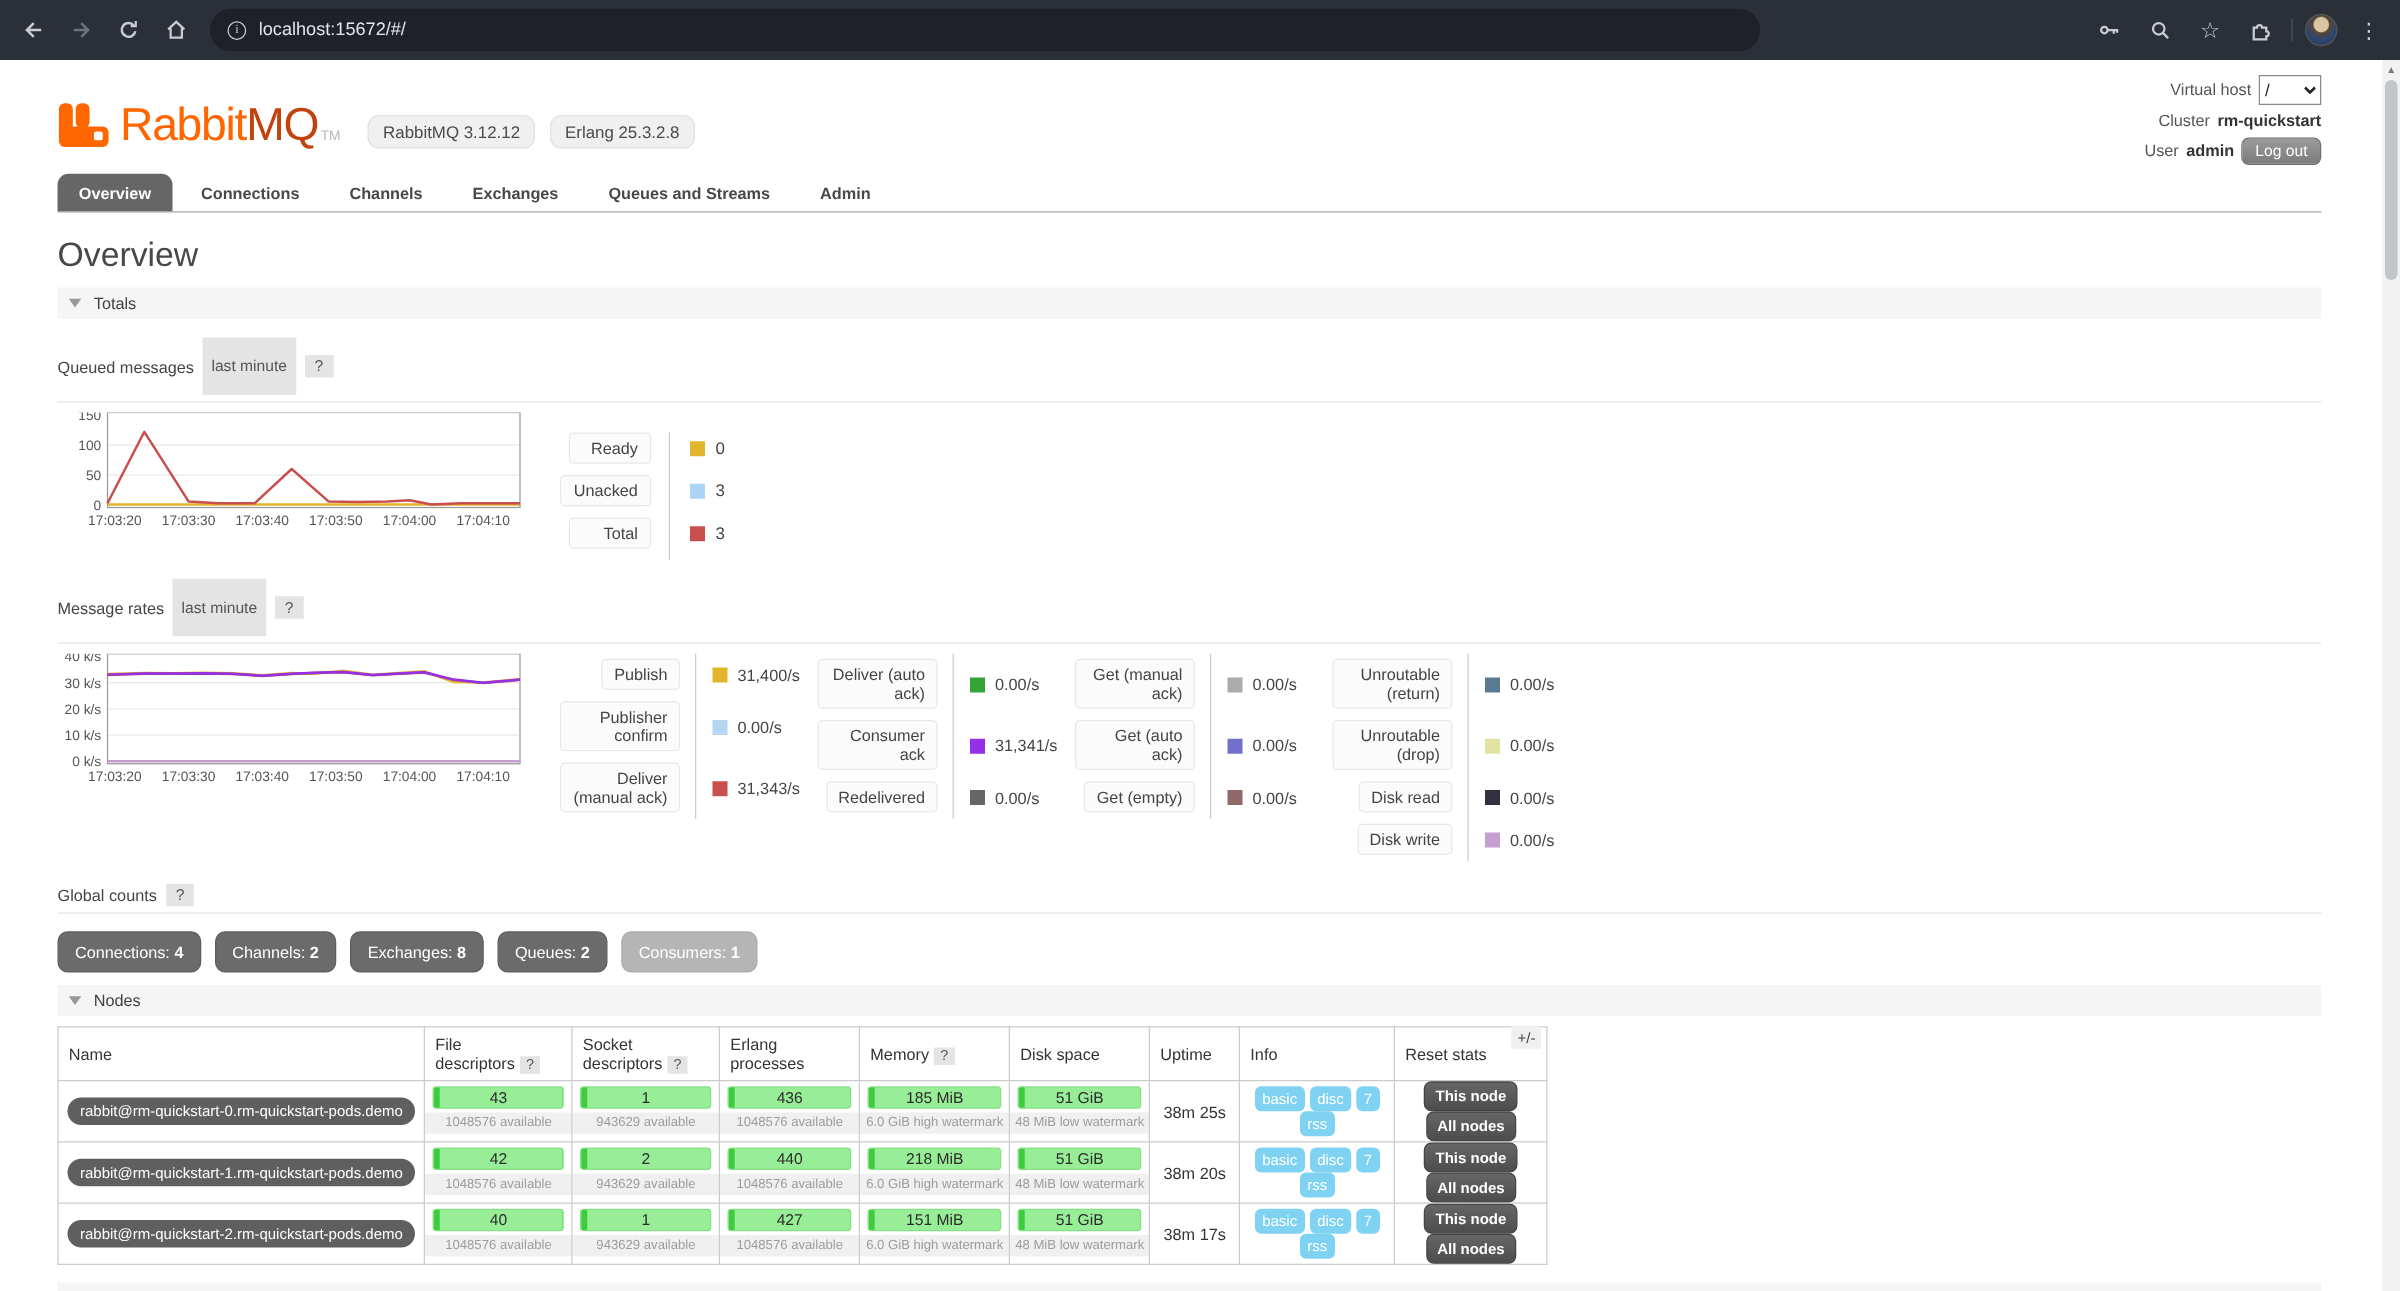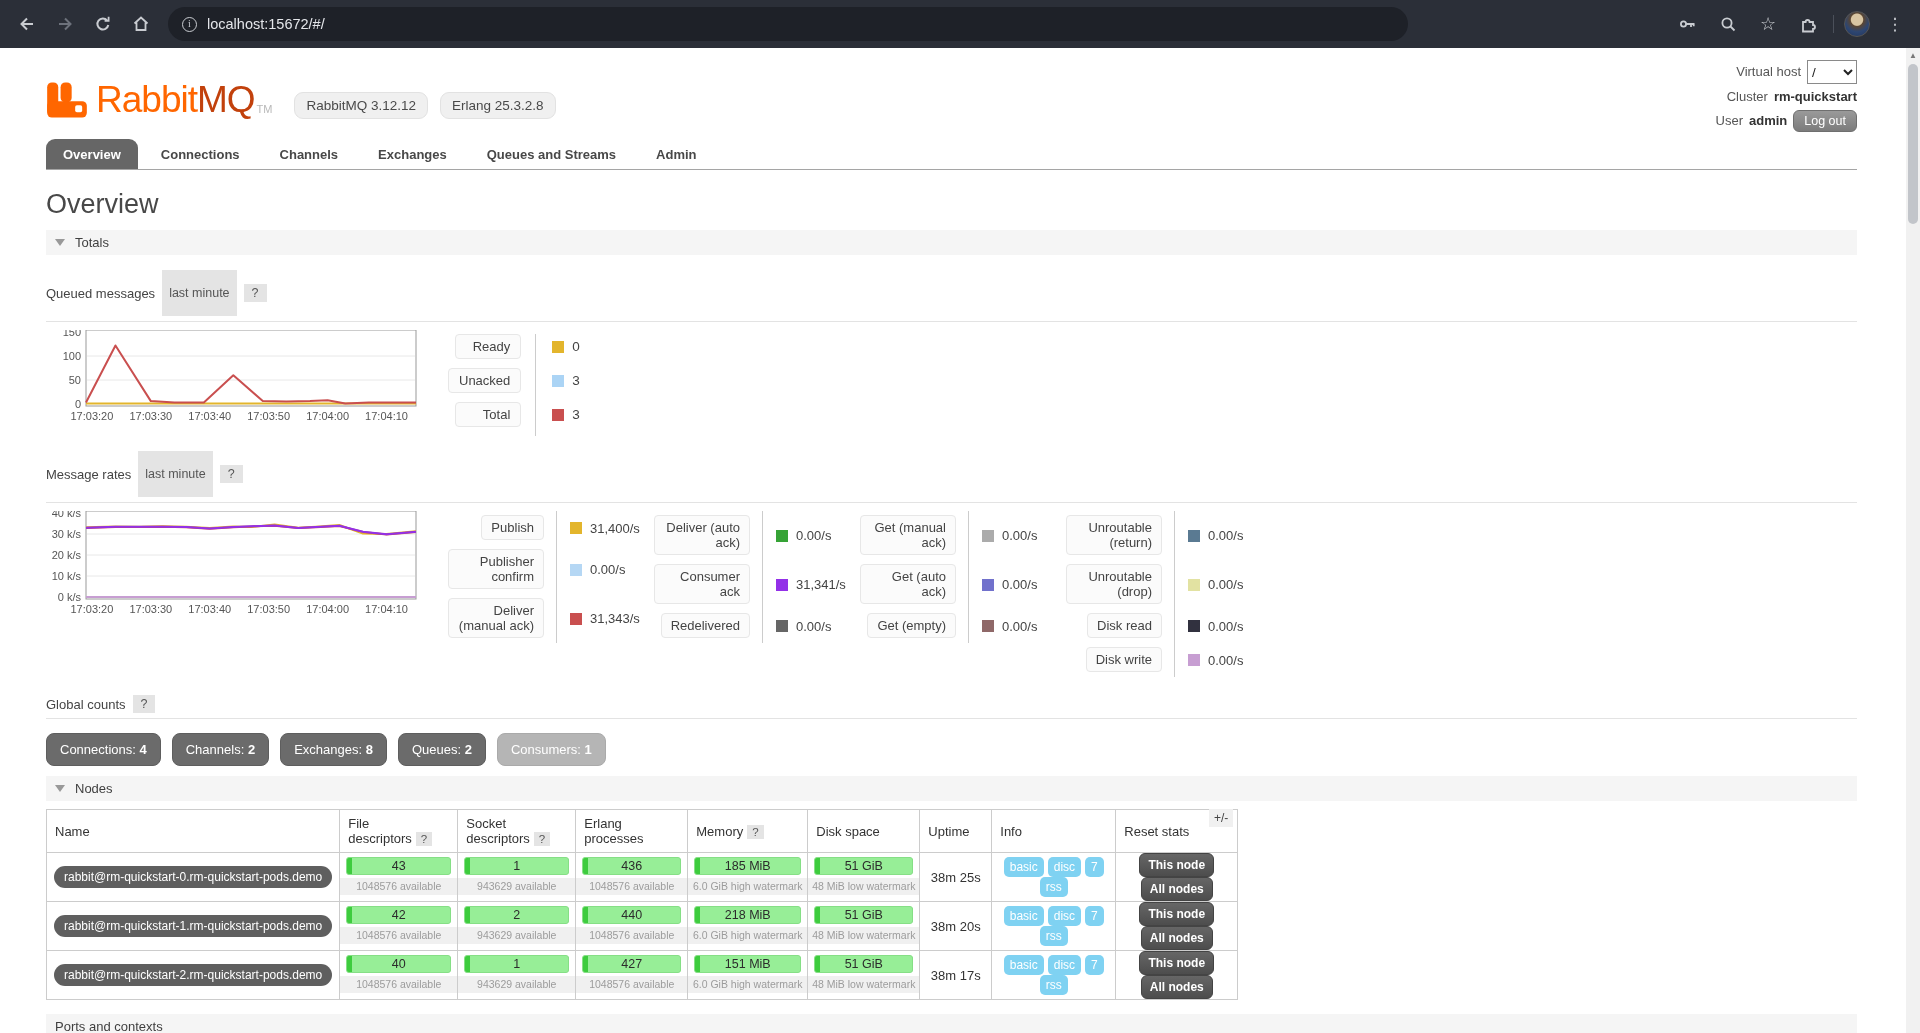--- a/index.html
+++ b/index.html
@@ -76,21 +76,21 @@
 
   .chart-label-row { font-size:13px; color:#444; border-bottom:1px solid #e3e3e3; padding-bottom:5px;
     margin:15px 0 8px; display:flex; align-items:center; gap:7px; }
   .chip { background:#e4e4e4; padding:16px 7px; font-size:12.5px; color:#555; }
   .chip.q { padding:2px 8px; }
 
   .totals-flex, .rates-flex { display:flex; }
   .chart-box svg { display:block; }
 
   
-  .legend { display:grid; grid-template-columns:auto auto; margin-left:28px; margin-top:4px; align-content:start; }
+  .legend { display:grid; grid-template-columns:auto auto; margin-left:28px; margin-top:16px; align-content:start; }
   .l-label-cell { display:flex; justify-content:flex-end; align-items:center; padding:0 14px 9px 0; }
   .l-label { border:1px solid #e7e7e7; background:#fbfbfb; border-radius:4px; padding:4px 10px;
     min-width:66px; text-align:right; font-size:13px; color:#444; }
   .l-value-cell { border-left:1px solid #ccc; padding:0 0 9px 16px; display:flex; align-items:center;
     gap:8px; font-size:13.5px; color:#444; min-width:70px; }
   .sq { width:12px; height:12px; display:inline-block; flex:0 0 auto; }
 
   
   .rates-groups { display:flex; gap:14px; margin-left:28px; align-items:flex-start; }
   .rate-group { display:grid; grid-template-columns:108px auto; align-content:start; }

